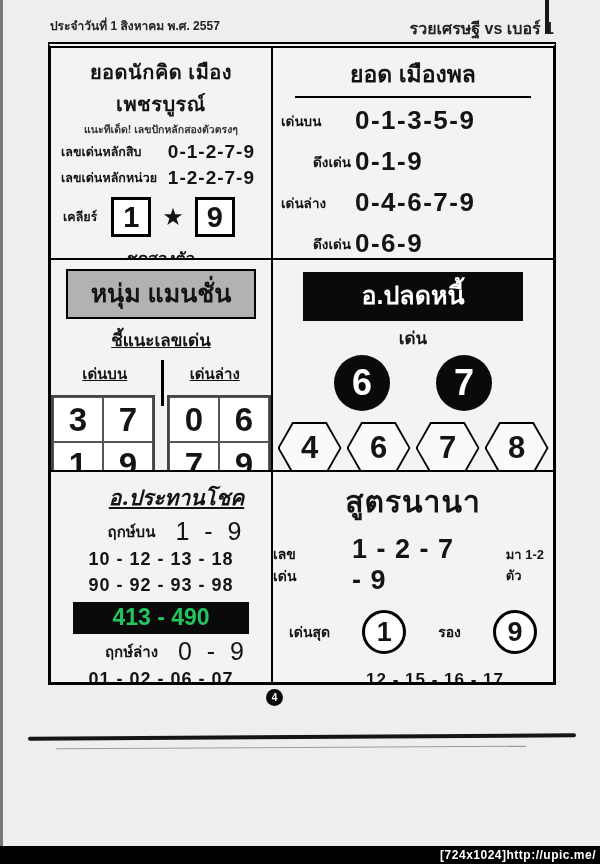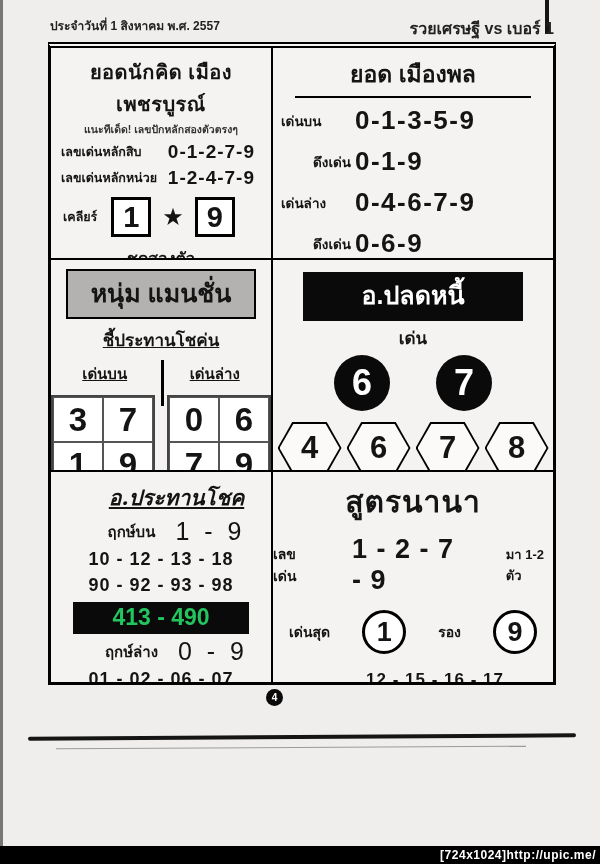--- a/index.html
+++ b/index.html
@@ -103,21 +103,21 @@
 
     <div class="cell l r1">
       <div class="pb-title">ยอดนักคิด เมืองเพชรบูรณ์</div>
       <div class="pb-sub">แนะทีเด็ด! เลขปักหลักสองตัวตรงๆ</div>
       <div class="pb-row">
         <span class="lab">เลขเด่นหลักสิบ</span>
         <span class="val">0-1-2-7-9</span>
       </div>
       <div class="pb-row">
         <span class="lab">เลขเด่นหลักหน่วย</span>
-        <span class="val">1-2-4-7-9</span>
+        <span class="val">1-2-2-7-9</span>
       </div>
       <div class="pb-clear">
         <span class="lab">เคลียร์</span>
         <span class="digit-box">1</span>
         <span class="star">★</span>
         <span class="digit-box">9</span>
       </div>
       <div class="pb-pairs-title">ชุดสองตัว</div>
 
     </div>
@@ -138,21 +138,21 @@
         <span class="mp-val">0-4-6-7-9</span>
       </div>
       <div class="mp-row">
         <span class="mp-label indent">ดึงเด่น</span>
         <span class="mp-val">0-6-9</span>
       </div>
     </div>
 
     <div class="cell l r2">
       <div class="nm-head">หนุ่ม แมนชั่น</div>
-      <div class="nm-sub">ชี้ประทานโชค่น</div>
+      <div class="nm-sub">ชี้แนะเลขเด่น</div>
       <div class="nm-cols">
         <span class="nm-col-h">เด่นบน</span>
         <div class="nm-vline"></div>
         <span class="nm-col-h">เด่นล่าง</span>
       </div>
       <div class="nm-grids">
         <div class="mini-table">
           <div class="mini-cell">3</div>
           <div class="mini-cell">7</div>
           <div class="mini-cell">1</div>

